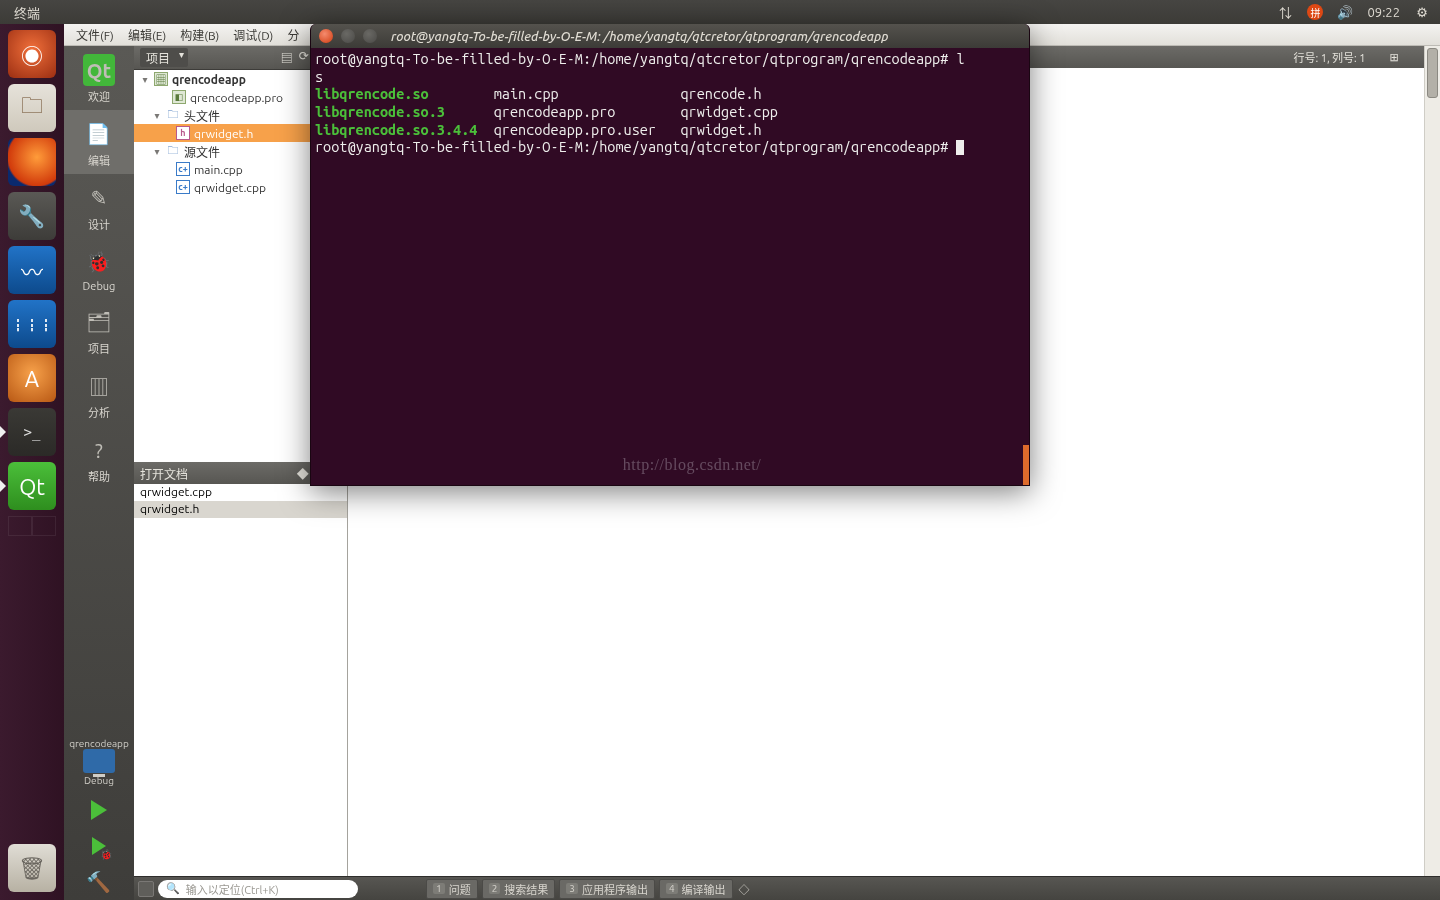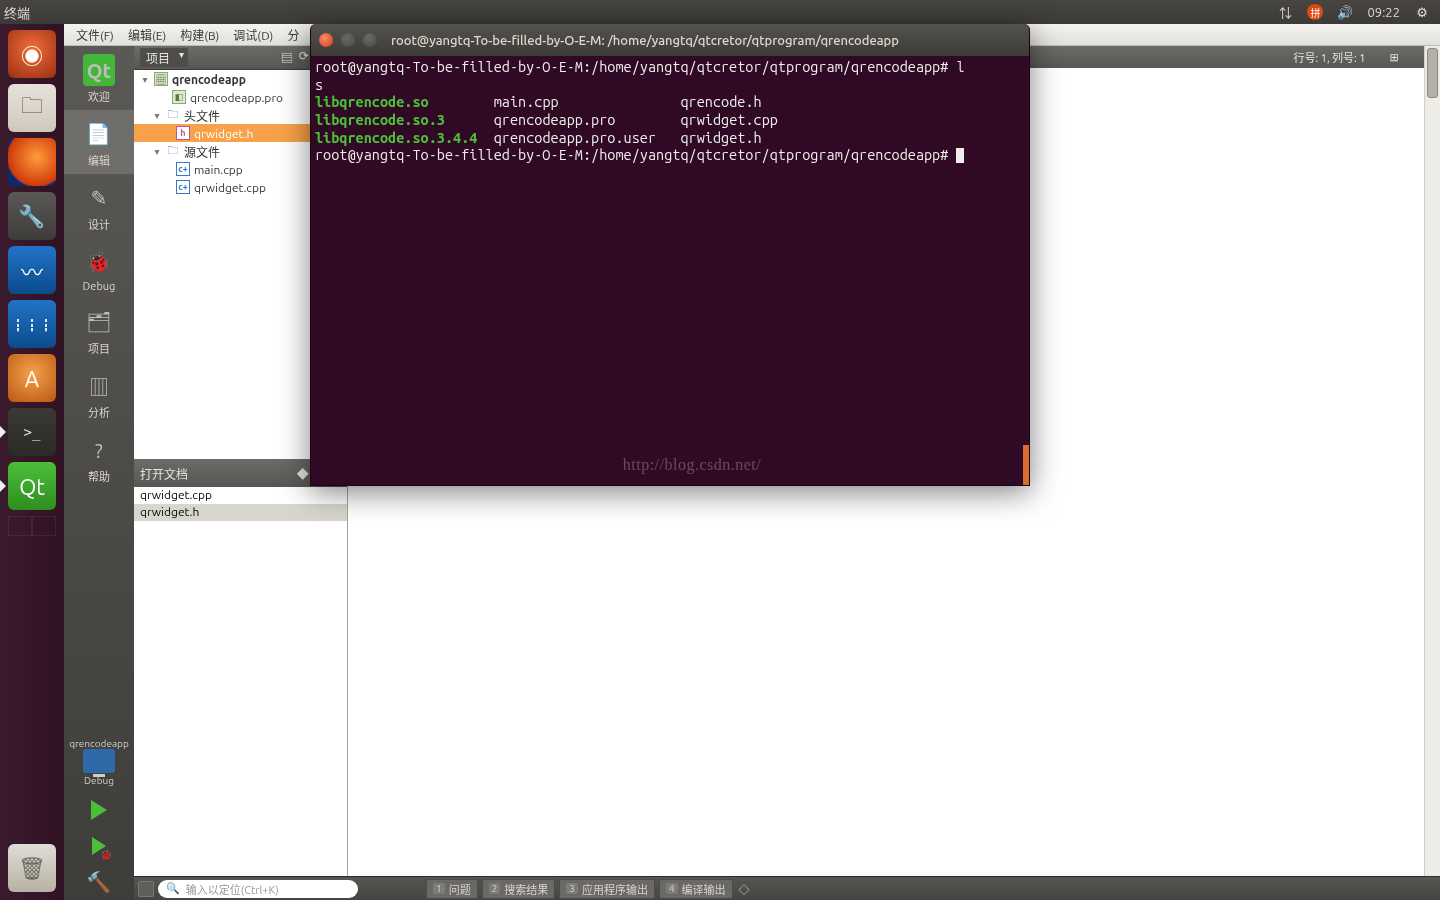--- a/index.html
+++ b/index.html
@@ -1,20 +1,20 @@
 <!DOCTYPE html>
 <html><head>
 <meta charset="utf-8">
 <style>
 * { margin: 0; padding: 0; box-sizing: border-box; }
 body { width: 1440px; height: 900px; overflow: hidden; font-family: "Ubuntu", "Noto Sans CJK SC", sans-serif; font-size: 12px; background: #2c001e; position: relative; }
 
 
 .top-panel { position: absolute; top: 0; left: 0; right: 0; height: 24px; background: linear-gradient(#464542, #3c3b37); color: #dfdbd2; display: flex; align-items: center; z-index: 50; font-size: 13px; }
-.top-panel .left { padding-left: 4px; }
+.top-panel .left { padding-left: 14px; }
 .top-panel .right { margin-left: auto; display: flex; align-items: center; gap: 14px; padding-right: 10px; }
 .panel-icon { width: 16px; height: 16px; display: inline-flex; align-items: center; justify-content: center; color: #dfdbd2; }
 .panel-icon.orange { background: #dd4814; border-radius: 8px; color: #fff; font-size: 10px; }
 
 
 .launcher { position: absolute; top: 24px; left: 0; width: 64px; bottom: 0; background: linear-gradient(to right,#3b1a2e,#2f1223); z-index: 40; display: flex; flex-direction: column; align-items: center; padding-top: 6px; gap: 6px; }
 .launcher-item { width: 48px; height: 48px; border-radius: 6px; display: flex; align-items: center; justify-content: center; font-size: 22px; color: #fff; background: rgba(255,255,255,0.06); position: relative; }
 .launcher-item.active::before { content:""; position:absolute; left:-8px; top:50%; transform:translateY(-50%); border:6px solid transparent; border-left-color:#f0f0f0; }
 .dash { background: radial-gradient(circle at 50% 40%, #f06f3a, #9b2e12); }
 .files { background: linear-gradient(#e6e2da,#cfc9bc); color:#6b4a2a; }
@@ -61,42 +61,42 @@
 .tree-row { display:flex; align-items:center; height:18px; padding-left:6px; gap:4px; white-space:nowrap;}
 .tree-row.selected { background:#f7a14a; color:#fff; }
 .tw { width:10px; text-align:center; color:#7a7875; font-size:10px;}
 .fi { width:14px; height:14px; display:inline-flex;align-items:center;justify-content:center;font-size:11px; }
 .fi-proj{background:#dfe8d5;border:1px solid #8ea86f;color:#5a7a3c;}
 .fi-folder{color:#4a7bbd;}
 .fi-h{background:#fff;border:1px solid #b85a8c;color:#b85a8c;font-weight:bold;font-size:9px;}
 .fi-cpp{background:#fff;border:1px solid #3a7bc8;color:#3a7bc8;font-weight:bold;font-size:9px;}
 .fi-pro{background:#dfe8d5;border:1px solid #8ea86f;color:#5a7a3c;font-size:9px;}
 
-.opendocs-hdr{height:28px;background:linear-gradient(#6c6b67,#575652);color:#e4e2db;display:flex;align-items:center;padding:0 6px;font-size:12px;gap:6px;}
+.opendocs-hdr{height:22px;background:linear-gradient(#6c6b67,#575652);color:#e4e2db;display:flex;align-items:center;padding:0 6px;font-size:12px;gap:6px;}
 .opendocs-hdr .od-icons{margin-left:auto;display:flex;gap:6px;}
 .opendocs{flex:1;background:#fff;font-size:12px;}
 .od-row{height:17px;padding:1px 6px;}
 .od-row.sel{background:#d9d6cf;}
 
 .editor-area{ flex:1; background:#fff; position:relative; }
 .editor-scroll{position:absolute;top:0;right:0;bottom:0;width:16px;background:#eeece6;border-left:1px solid #cfcdc6;}
 .editor-scroll .thumb{background:#b3b0a8;border:1px solid #8b8982;border-radius:3px;position:absolute;left:2px;right:2px;top:2px;height:50px;}
 
 .editor-topbar{height:22px;background:linear-gradient(#6c6b67,#575652);color:#e4e2db;display:flex;align-items:center;padding:0 8px;font-size:11px;gap:10px;}
 .editor-topbar .etb-right{margin-left:auto;display:flex;gap:24px;align-items:center;}
 
 .qtc-bottombar{height:24px;background:linear-gradient(#575652,#454440);color:#d8d5ce;display:flex;align-items:center;padding:0 4px;gap:4px;font-size:11px;border-top:1px solid #2e2d2b;}
 .bb-btn{display:flex;align-items:center;gap:4px;padding:1px 6px;background:#6a6965;border:1px solid #4b4a47;border-radius:2px;}
 .bb-btn .num{background:#7d7c77;padding:0 3px;border-radius:2px;font-size:10px;}
 .search-field{flex:0 0 200px;display:flex;align-items:center;background:#fff;border-radius:10px;padding:1px 8px;color:#8a8884;gap:6px;height:18px;}
 .toggle-sq{width:16px;height:16px;border:1px solid #7a7875;background:#5f5e5a;border-radius:2px;}
 
 
 .terminal { position:absolute; top:24px; left:310px; width:720px; height:462px; background:#300a24; color:#eee; font-family:"Ubuntu Mono","DejaVu Sans Mono",monospace; font-size:14.5px; border-radius:6px 6px 0 0; box-shadow:0 6px 30px rgba(0,0,0,0.5); z-index:60; display:flex; flex-direction:column; border:1px solid #1a0612; border-top:none; overflow:hidden;}
-.term-titlebar{height:32px;background:linear-gradient(#54524d,#3c3b37);display:flex;align-items:center;padding:0 8px;gap:8px;color:#dfdbd2;font-size:13px;font-family:"Ubuntu",sans-serif;font-weight:500;}
+.term-titlebar{height:24px;background:linear-gradient(#54524d,#3c3b37);display:flex;align-items:center;padding:0 8px;gap:8px;color:#dfdbd2;font-size:13px;font-family:"Ubuntu",sans-serif;font-weight:500;font-style:italic;}
 .win-btn{width:14px;height:14px;border-radius:7px;display:inline-block;}
 .win-close{background:radial-gradient(circle at 40% 35%,#f58b6e,#ce3c10);} 
 .win-min,.win-max{background:radial-gradient(circle at 40% 35%,#6a6965,#4a4946);}
 .term-body{flex:1;padding:2px 4px;line-height:1.22;white-space:pre;overflow:hidden;position:relative;}
 .term-body .g{color:#4bbf3a;font-weight:bold;}
 .term-body .w{color:#eeeeec;}
 .term-cursor{display:inline-block;width:8px;height:15px;background:#eeeeec;vertical-align:text-bottom;}
 .term-watermark{position:absolute;left:0;right:0;bottom:10px;text-align:center;color:rgba(200,195,205,0.35);font-family:serif;font-size:16px;letter-spacing:0.5px;margin-left:44px;}
 .term-resize{position:absolute;right:0;bottom:0;width:6px;height:40px;background:#dd6b2c;}
 

